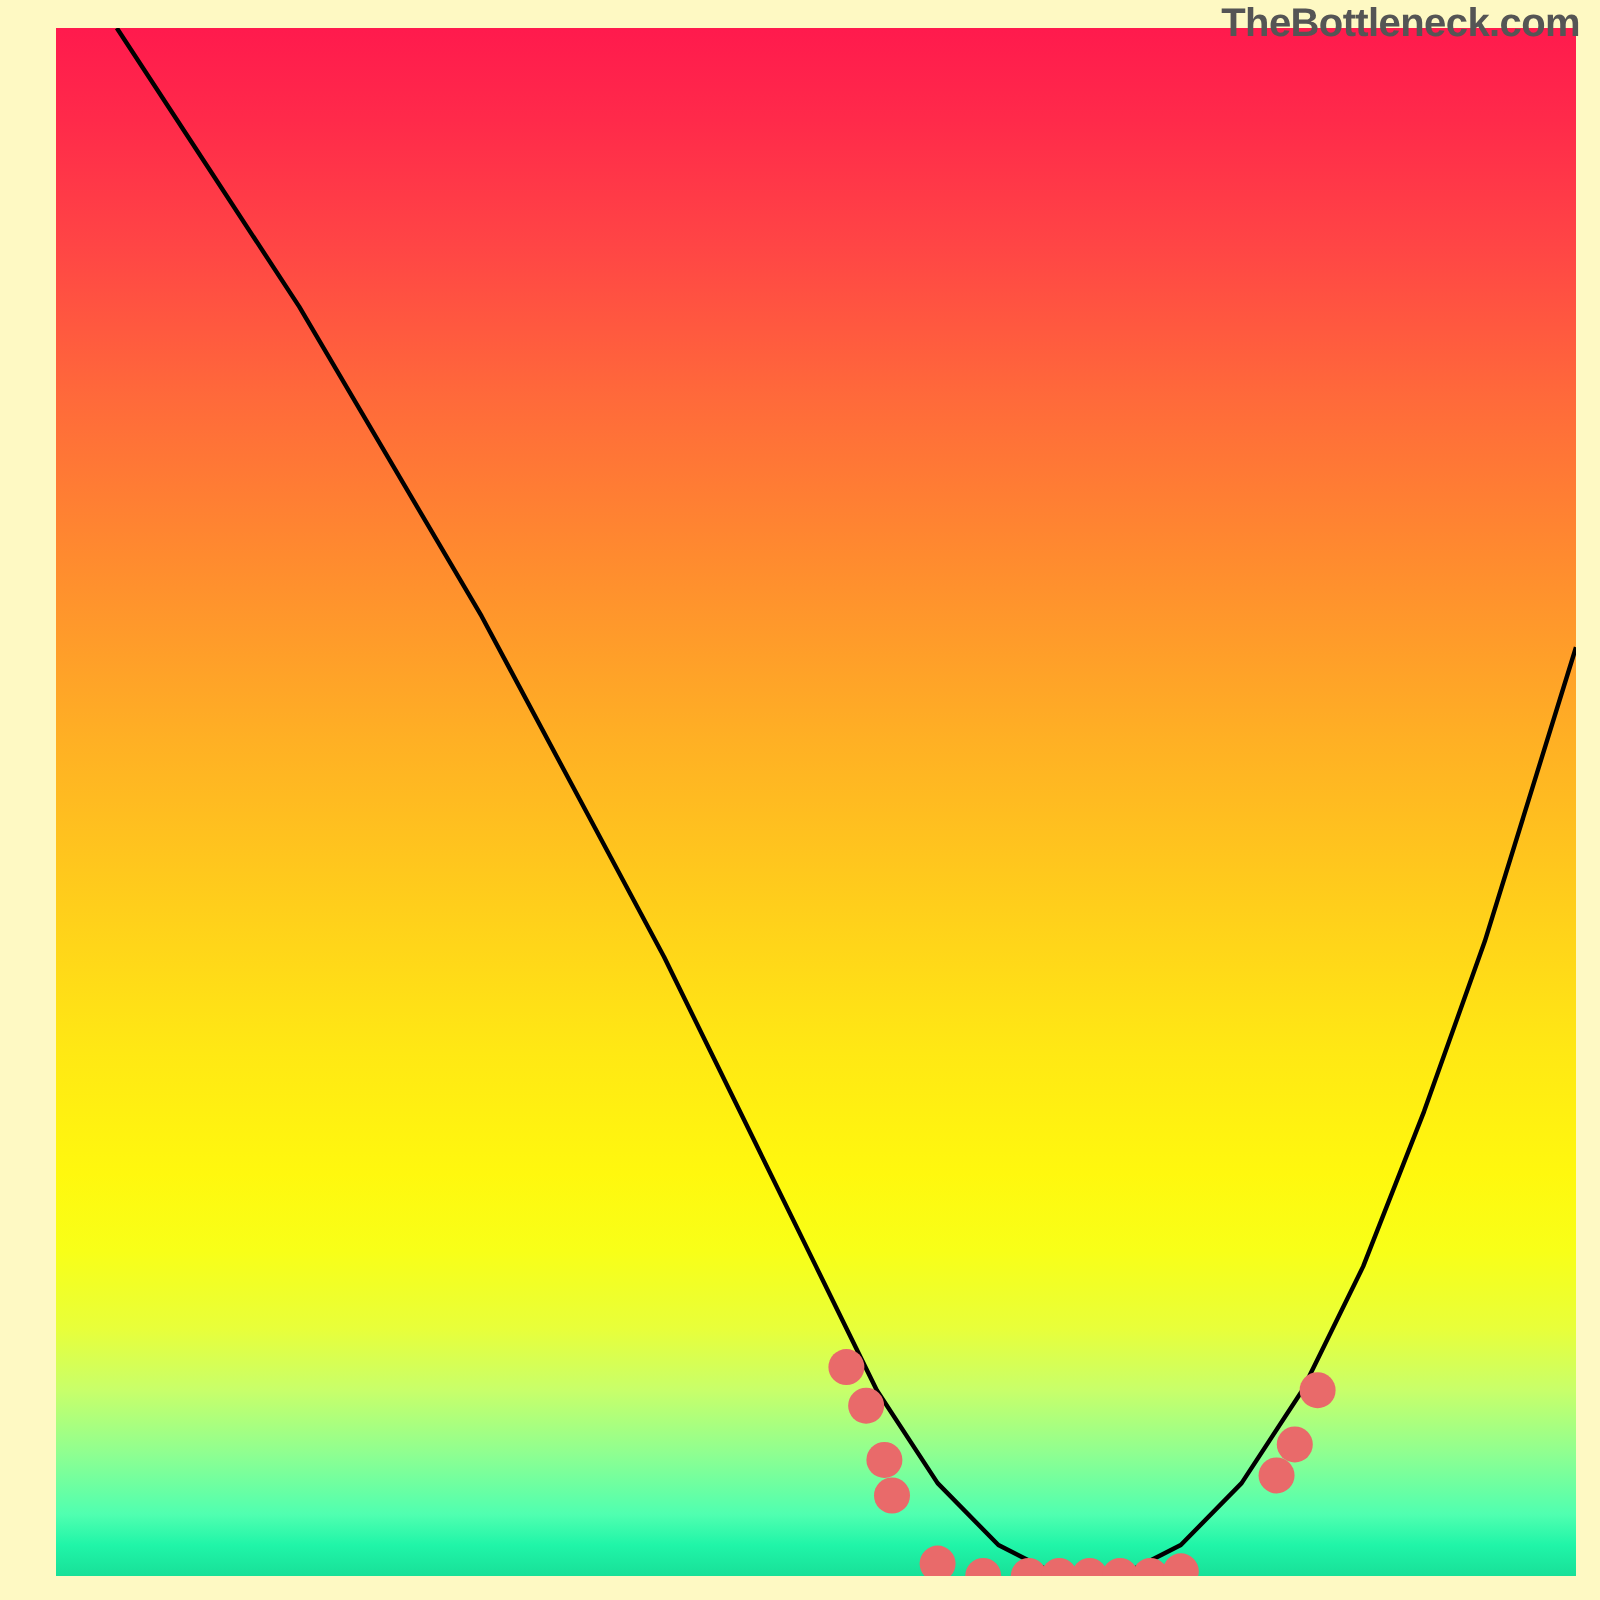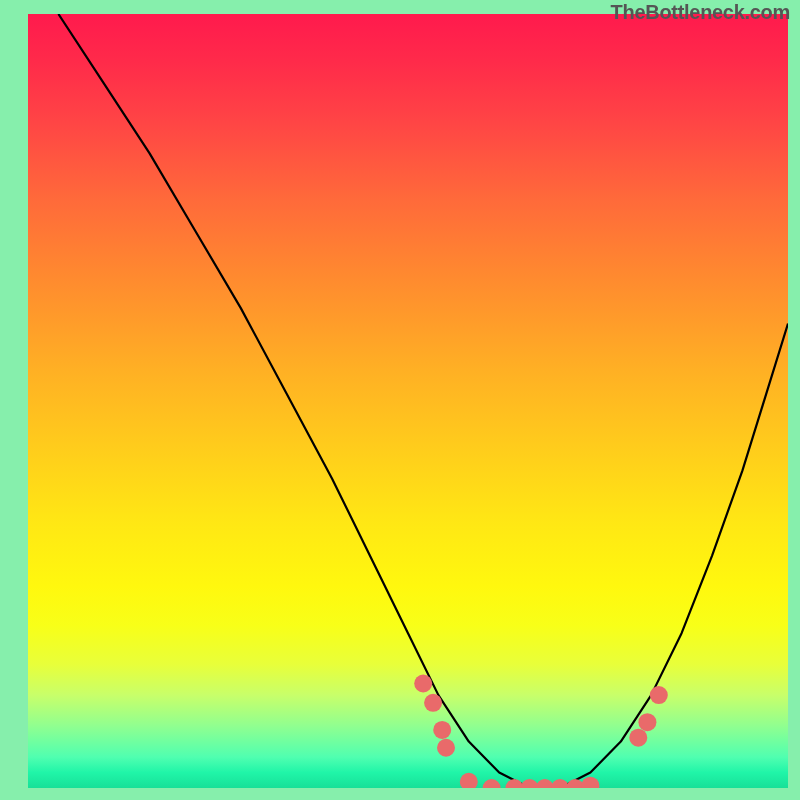--- a/index.html
+++ b/index.html
@@ -9,21 +9,21 @@
     background: #000;
     position: relative;
     font-family: Arial, sans-serif;
   }
   .frame {
     position: absolute;
     top: 0;
     left: 0;
     width: 800px;
     height: 800px;
-    background: #86efac;
+    background: #fef9c3;
   }
   .plot-area {
     position: absolute;
     top: 14px;
     left: 28px;
     width: 760px;
     height: 774px;
     overflow: hidden;
   }
   .gradient-bg {

